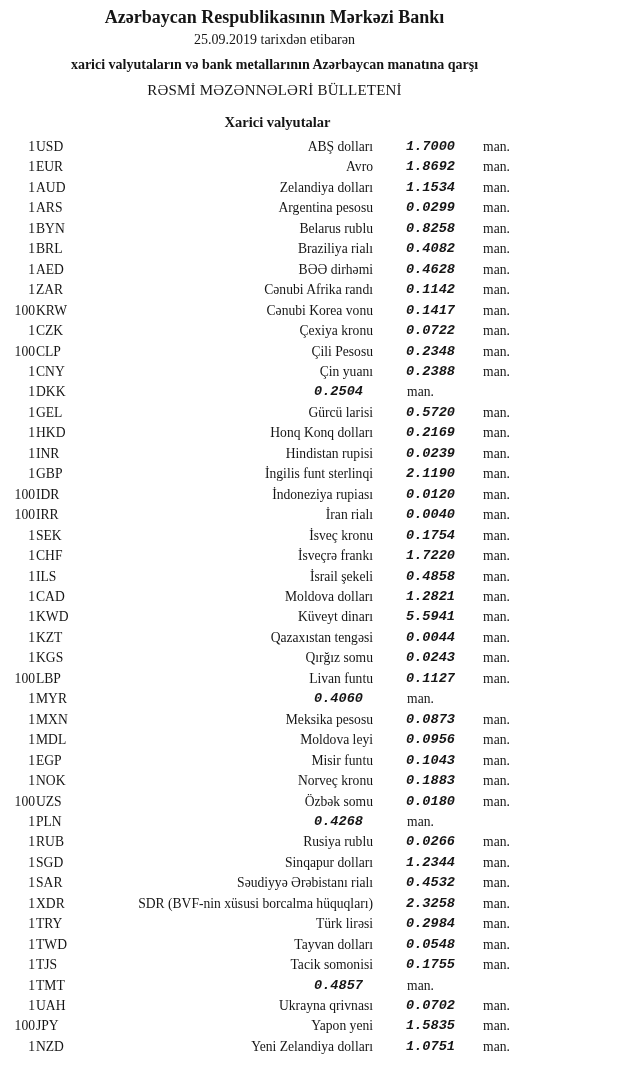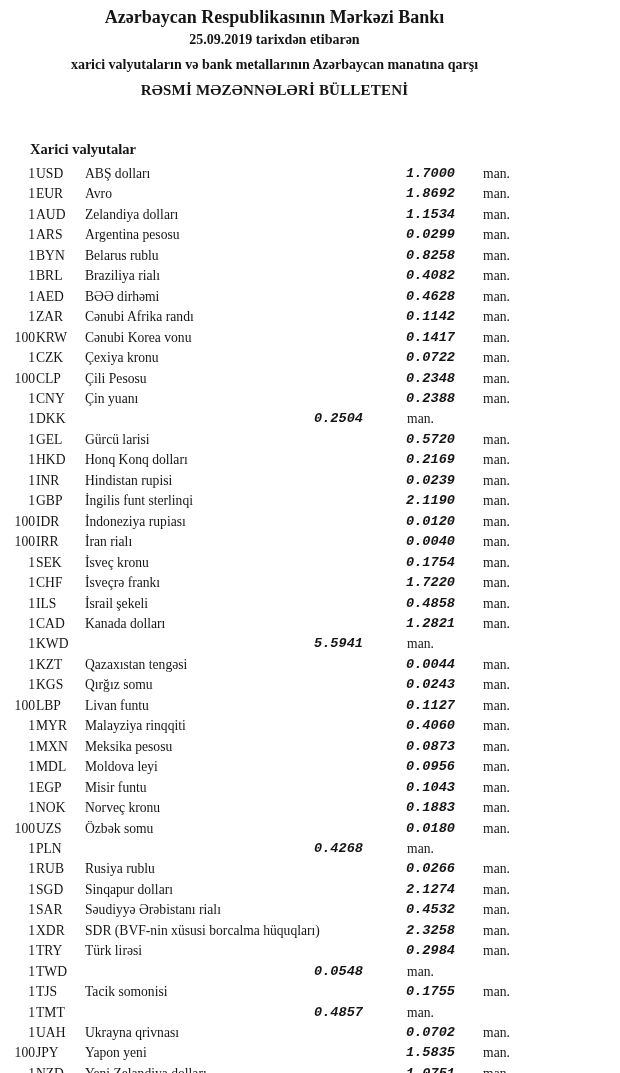--- a/index.html
+++ b/index.html
@@ -7,42 +7,42 @@
     position: relative;
     width: 525px;
     height: 1073px;
     background: #ffffff;
     color: #151515;
     font-family: "Liberation Serif", "DejaVu Serif", serif;
     overflow: hidden;
   }
   .header { text-align: center; padding-top: 6px; padding-left: 24px; }
   .bank-name   { font-size: 18px; font-weight: bold; line-height: 22px; }
-  .date-line   { font-size: 14px; font-weight: bold; line-height: 24px; }
+  .date-line   { font-size: 14px; font-weight: normal; line-height: 24px; }
   .subject-line{ font-size: 14px; font-weight: bold; line-height: 25px; }
-  .bulletin-title { font-size: 15px; font-weight: bold; line-height: 26px; letter-spacing: 0.2px; }
+  .bulletin-title { font-size: 15px; font-weight: normal; line-height: 26px; letter-spacing: 0.2px; }
   .section-title {
-    text-align: left;
+    text-align: center;
     padding-left: 30px;
-    margin-top: 38px;
+    margin-top: 11px;
     font-size: 14.5px;
     font-weight: bold;
     line-height: 16px;
   }
   .rates-table { margin-top: 7px; }
   .rate-row {
     display: grid;
     grid-template-columns: 36px 48px 1fr 92px 60px;
     line-height: 20.45px;
     font-size: 13.6px;
     white-space: nowrap;
   }
   .cell-qty  { text-align: right; padding-right: 1px; }
   .cell-code { }
-  .cell-name { text-align: left; padding-left: 1px; }
+  .cell-name { text-align: right; padding-left: 1px; }
   .cell-rate { text-align: right; padding-right: 10px; font-weight: bold; font-style: italic; font-family: Liberation Mono, monospace; }
   .cell-unit { text-align: center; padding-left: 3px; }
 </style>
 </head>
 <body>
 
 <div class="page">
 
   <div class="header">
     <div class="bank-name">Azərbaycan Respublikasının Mərkəzi Bankı</div>
@@ -225,28 +225,29 @@
     <span class="cell-qty">1</span>
     <span class="cell-code">ILS</span>
     <span class="cell-name">İsrail şekeli</span>
     <span class="cell-rate">0.4858</span>
     <span class="cell-unit">man.</span>
   </div>
 
   <div class="rate-row">
     <span class="cell-qty">1</span>
     <span class="cell-code">CAD</span>
-    <span class="cell-name">Kanada dolları</span>
+    <span class="cell-name">Moldova dolları</span>
     <span class="cell-rate">1.2821</span>
     <span class="cell-unit">man.</span>
   </div>
 
   <div class="rate-row">
     <span class="cell-qty">1</span>
     <span class="cell-code">KWD</span>
+    <span class="cell-name">Küveyt dinarı</span>
     <span class="cell-rate">5.5941</span>
     <span class="cell-unit">man.</span>
   </div>
 
   <div class="rate-row">
     <span class="cell-qty">1</span>
     <span class="cell-code">KZT</span>
     <span class="cell-name">Qazaxıstan tengəsi</span>
     <span class="cell-rate">0.0044</span>
     <span class="cell-unit">man.</span>
@@ -264,21 +265,20 @@
     <span class="cell-qty">100</span>
     <span class="cell-code">LBP</span>
     <span class="cell-name">Livan funtu</span>
     <span class="cell-rate">0.1127</span>
     <span class="cell-unit">man.</span>
   </div>
 
   <div class="rate-row">
     <span class="cell-qty">1</span>
     <span class="cell-code">MYR</span>
-    <span class="cell-name">Malayziya rinqqiti</span>
     <span class="cell-rate">0.4060</span>
     <span class="cell-unit">man.</span>
   </div>
 
   <div class="rate-row">
     <span class="cell-qty">1</span>
     <span class="cell-code">MXN</span>
     <span class="cell-name">Meksika pesosu</span>
     <span class="cell-rate">0.0873</span>
     <span class="cell-unit">man.</span>
@@ -328,21 +328,21 @@
     <span class="cell-code">RUB</span>
     <span class="cell-name">Rusiya rublu</span>
     <span class="cell-rate">0.0266</span>
     <span class="cell-unit">man.</span>
   </div>
 
   <div class="rate-row">
     <span class="cell-qty">1</span>
     <span class="cell-code">SGD</span>
     <span class="cell-name">Sinqapur dolları</span>
-    <span class="cell-rate">2.1274</span>
+    <span class="cell-rate">1.2344</span>
     <span class="cell-unit">man.</span>
   </div>
 
   <div class="rate-row">
     <span class="cell-qty">1</span>
     <span class="cell-code">SAR</span>
     <span class="cell-name">Səudiyyə Ərəbistanı rialı</span>
     <span class="cell-rate">0.4532</span>
     <span class="cell-unit">man.</span>
   </div>
@@ -359,20 +359,21 @@
     <span class="cell-qty">1</span>
     <span class="cell-code">TRY</span>
     <span class="cell-name">Türk lirəsi</span>
     <span class="cell-rate">0.2984</span>
     <span class="cell-unit">man.</span>
   </div>
 
   <div class="rate-row">
     <span class="cell-qty">1</span>
     <span class="cell-code">TWD</span>
+    <span class="cell-name">Tayvan dolları</span>
     <span class="cell-rate">0.0548</span>
     <span class="cell-unit">man.</span>
   </div>
 
   <div class="rate-row">
     <span class="cell-qty">1</span>
     <span class="cell-code">TJS</span>
     <span class="cell-name">Tacik somonisi</span>
     <span class="cell-rate">0.1755</span>
     <span class="cell-unit">man.</span>

